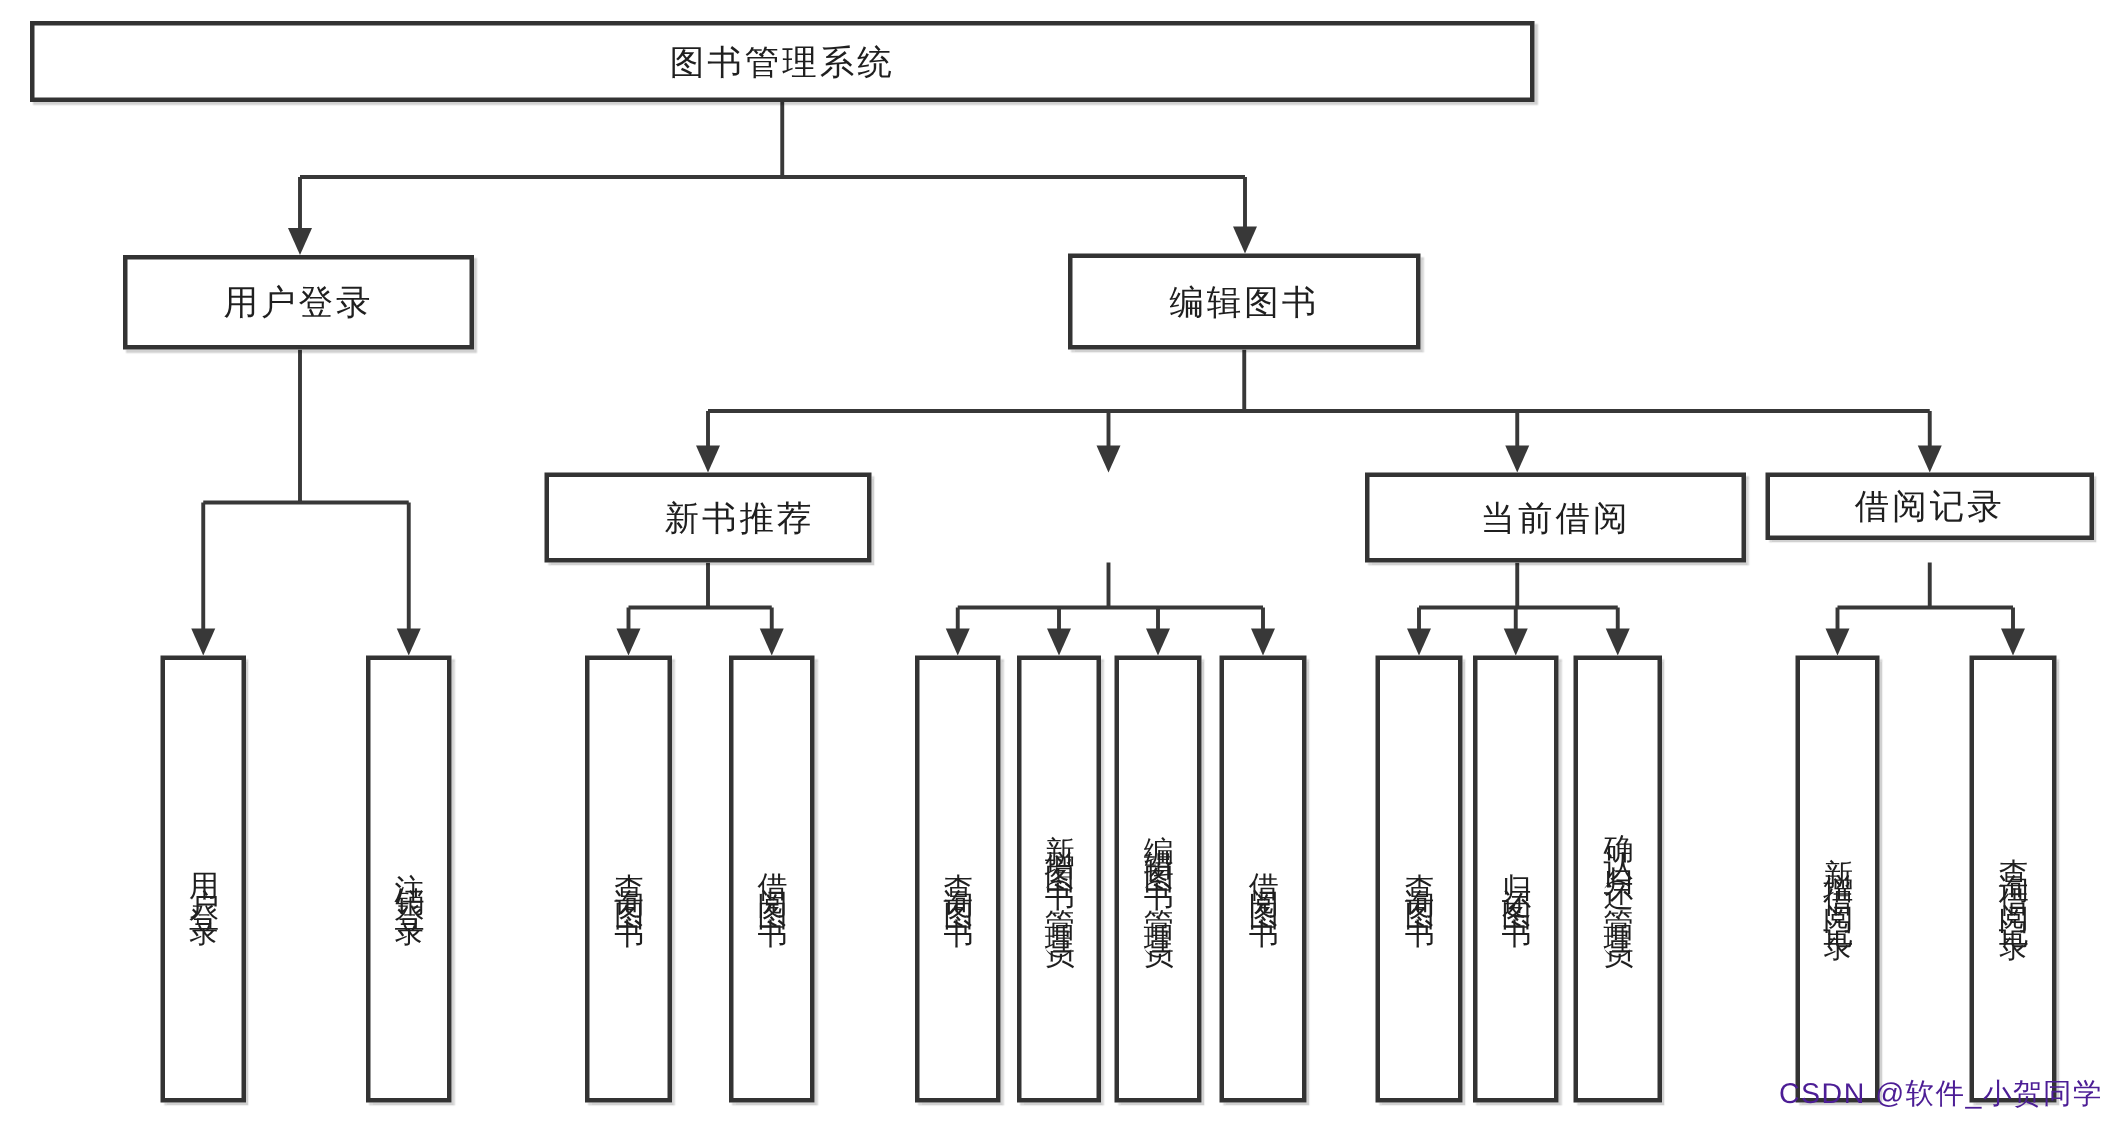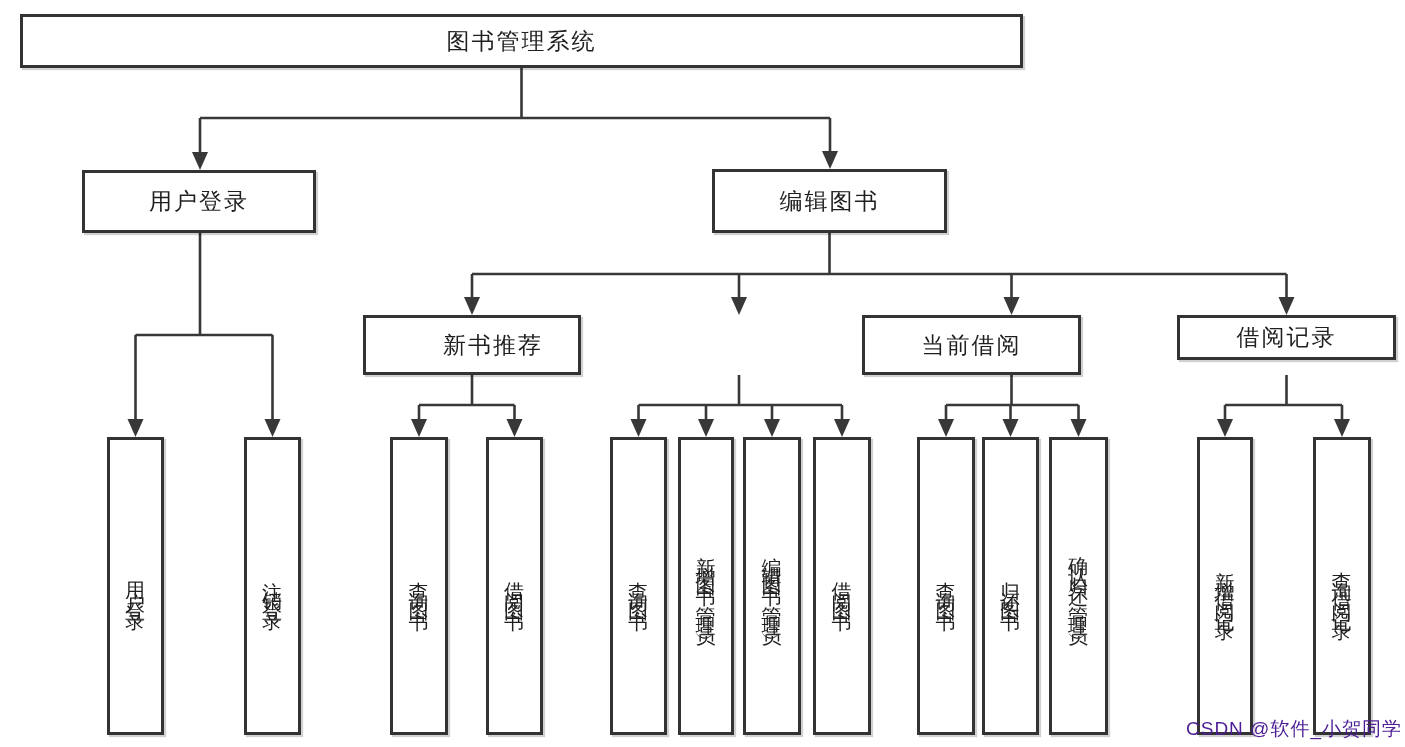--- a/index.html
+++ b/index.html
@@ -32,21 +32,21 @@
     font-size:20px;
     letter-spacing:10px;
     line-height:1;
   }
   
   #b-root        {left:20px;  top:14px;  width:1003px; height:54px;}
   #b-user-login  {left:82px;  top:170px; width:234px;  height:63px;}
   #b-book-mgmt   {left:712px; top:169px; width:235px;  height:64px;}
   #b-new-rec     {left:363px; top:315px; width:218px;  height:60px;padding-left:42px;}
   #b-borrow      {left:633px; top:315px; width:212px;  height:60px;}
-  #b-current     {left:862px; top:315px; width:219px;  height:60px;text-align:right;}
+  #b-current     {left:910px; top:315px; width:254px;  height:60px;text-align:right;}
   #b-records     {left:1177px;top:315px; width:219px;  height:45px;}
   #l1 {left:107px; top:437px; width:57px; height:298px;}
   #l2 {left:244px; top:437px; width:57px; height:298px;}
   #l3 {left:390px; top:437px; width:58px; height:298px;}
   #l4 {left:486px; top:437px; width:57px; height:298px;}
   #l5 {left:610px; top:437px; width:57px; height:298px;}
   #l6 {left:678px; top:437px; width:56px; height:298px;}
   #l7 {left:743px; top:437px; width:58px; height:298px;}
   #l8 {left:813px; top:437px; width:58px; height:298px;}
   #l9 {left:917px; top:437px; width:58px; height:298px;}

